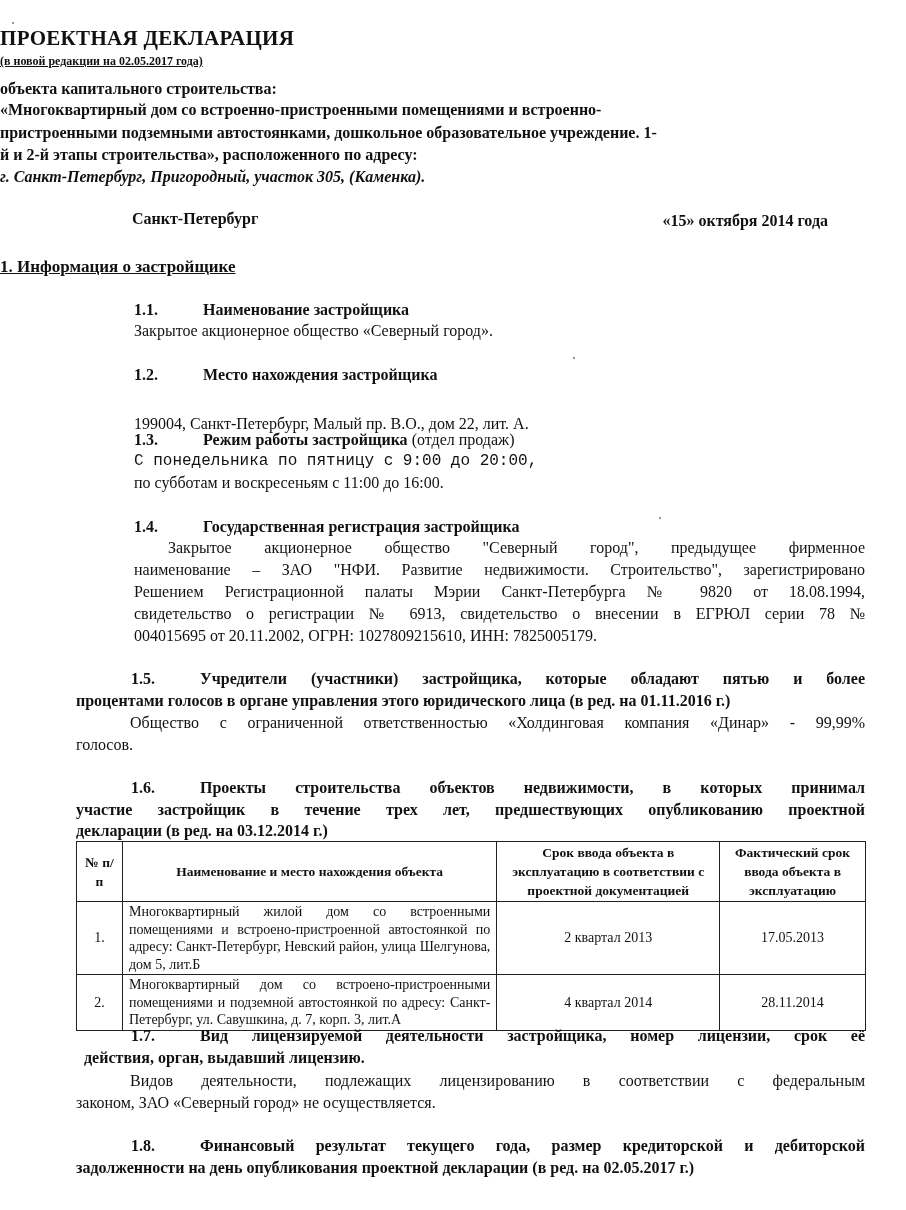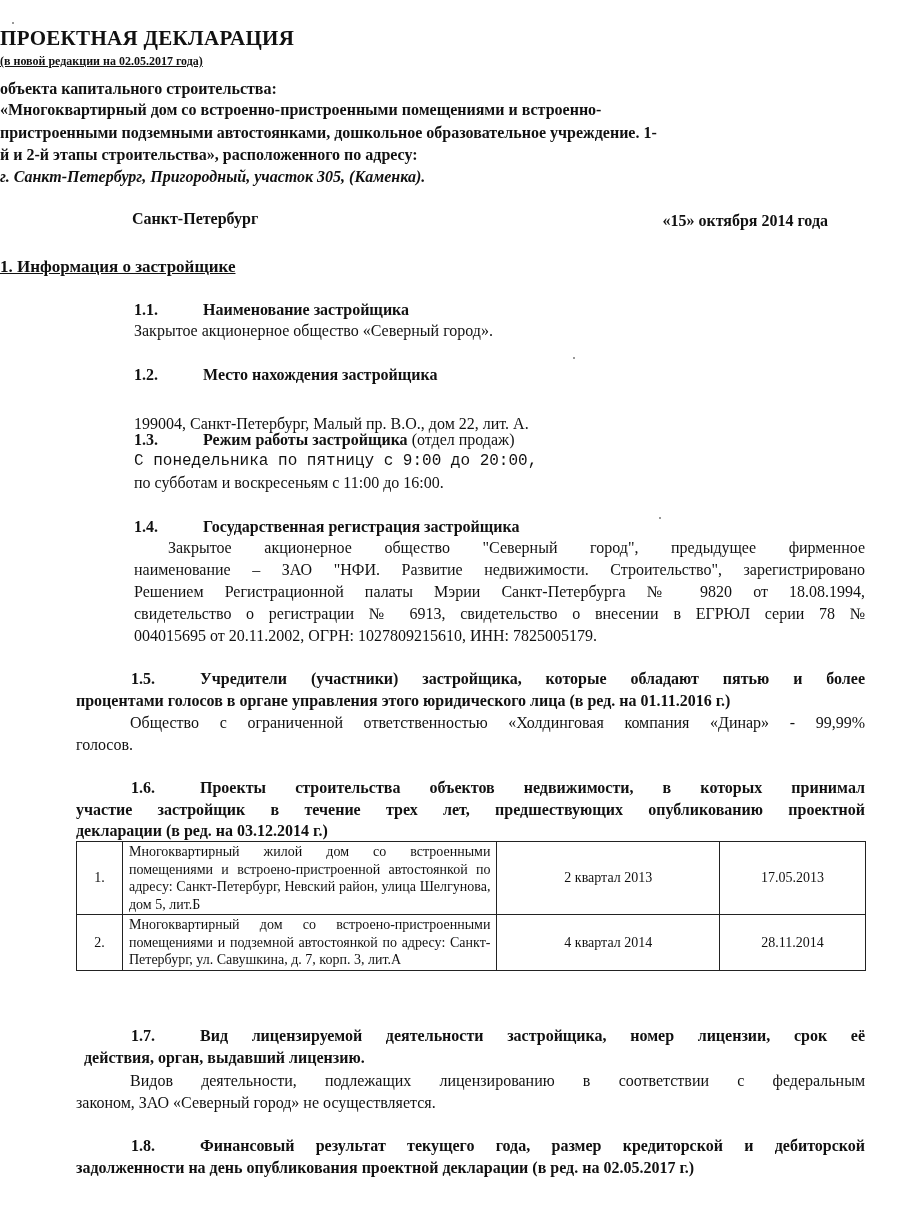--- a/index.html
+++ b/index.html
@@ -77,20 +77,26 @@
 <div class="abs hline" style="left:76px;top:822px;">декларации (в ред. на 03.12.2014 г.)</div>
 
 <table class="proj">
   <colgroup>
     <col style="width:46px">
     <col style="width:375px">
     <col style="width:223px">
     <col style="width:146px">
   </colgroup>
   <tbody>
+      <tr style="height:51px;">
+    <th>№ п/п</th>
+    <th>Наименование и место нахождения объекта</th>
+    <th>Срок ввода объекта в эксплуатацию в соответствии с проектной документацией</th>
+    <th>Фактический срок ввода объекта в эксплуатацию</th>
+  </tr>
   <tr style="height:72px;">
     <td class="c">1.</td>
     <td class="name">Многоквартирный жилой дом со встроенными помещениями и встроено-пристроенной автостоянкой по адресу: Санкт-Петербург, Невский район, улица Шелгунова, дом 5, лит.Б</td>
     <td class="c">2 квартал 2013</td>
     <td class="c">17.05.2013</td>
   </tr>
   <tr style="height:56px;">
     <td class="c">2.</td>
     <td class="name">Многоквартирный дом со встроено-пристроенными помещениями и подземной автостоянкой по адресу: Санкт-Петербург, ул. Савушкина, д. 7, корп. 3, лит.А</td>
     <td class="c">4 квартал 2014</td>

